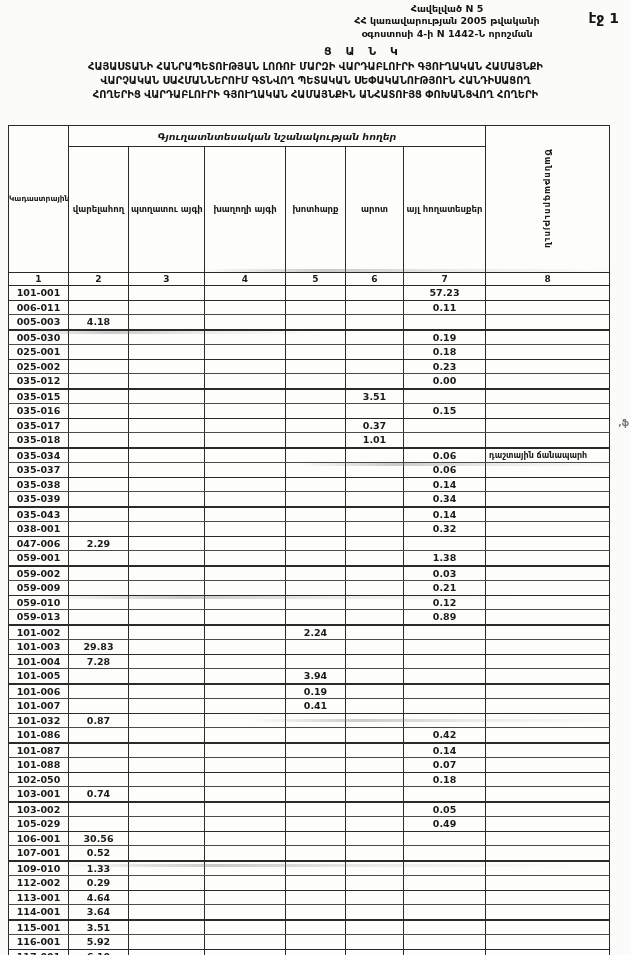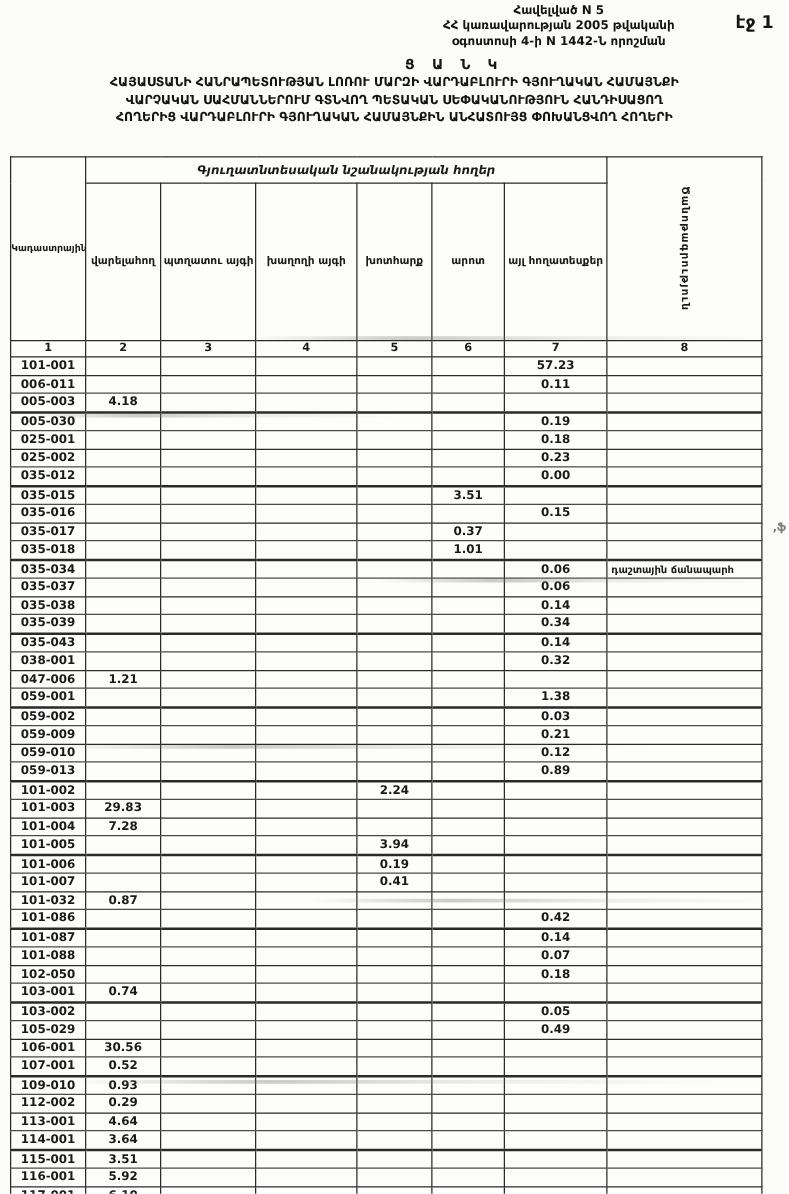--- a/index.html
+++ b/index.html
@@ -285,21 +285,21 @@
         <td></td>
         <td></td>
         <td></td>
         <td></td>
         <td></td>
         <td>0.32</td>
         <td class="note-td"></td>
       </tr>
       <tr>
         <td>047-006</td>
-        <td>1.21</td>
+        <td>2.29</td>
         <td></td>
         <td></td>
         <td></td>
         <td></td>
         <td></td>
         <td class="note-td"></td>
       </tr>
       <tr>
         <td>059-001</td>
         <td></td>
@@ -505,21 +505,21 @@
         <td>0.52</td>
         <td></td>
         <td></td>
         <td></td>
         <td></td>
         <td></td>
         <td class="note-td"></td>
       </tr>
       <tr>
         <td>109-010</td>
-        <td>0.93</td>
+        <td>1.33</td>
         <td></td>
         <td></td>
         <td></td>
         <td></td>
         <td></td>
         <td class="note-td"></td>
       </tr>
       <tr>
         <td>112-002</td>
         <td>0.29</td>

